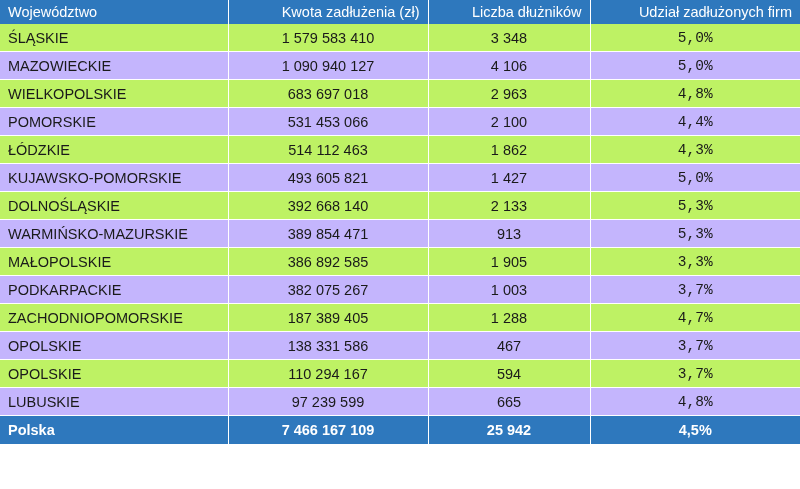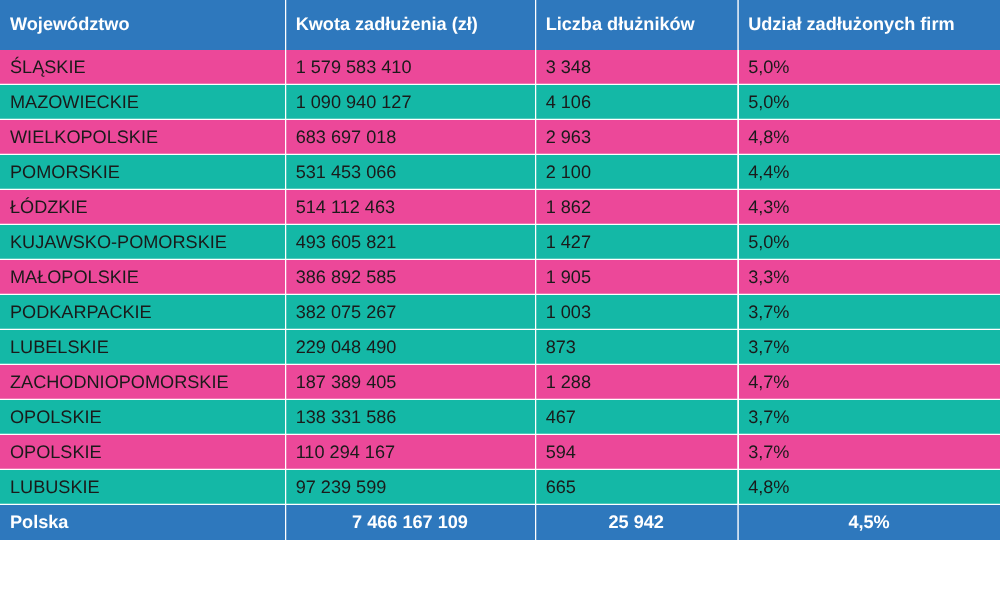--- a/index.html
+++ b/index.html
@@ -19,47 +19,47 @@
     table-layout: fixed;
   }
   table#data-table col.c0 { width: 228px; }
   table#data-table col.c1 { width: 200px; }
   table#data-table col.c2 { width: 162px; }
   table#data-table col.c3 { width: 210px; }
 
   thead th {
     background: #2e78bd;
     color: #ffffff;
-    font-weight: bold;
+    font-weight: normal;
     font-size: 14.5px;
-    height: 40px;
+    height: 24px;
     padding: 0 8px;
     border-right: 1px solid #ffffff;
     white-space: nowrap;
   }
   thead th:last-child { border-right: none; }
   thead th.left { text-align: left; }
-  thead th.center { text-align: left; }
+  thead th.center { text-align: right; }
 
   tbody td {
     height: 27px;
     font-size: 14.5px;
     color: #1a1a1a;
     padding: 0 8px;
     border-right: 1px solid #ffffff;
     border-bottom: 1px solid #ffffff;
     white-space: nowrap;
     overflow: hidden;
   }
-  tbody td:last-child { border-right: none; }
+  tbody td:last-child { border-right: none; font-family: Liberation Mono, monospace; }
   tbody td.left { text-align: left; }
-  tbody td.center { text-align: left; }
+  tbody td.center { text-align: center; }
 
-  tbody tr.odd td { background: #ec4899; }
-  tbody tr.even td { background: #14b8a6; }
+  tbody tr.odd td { background: #bef264; }
+  tbody tr.even td { background: #c4b5fd; }
 
   tfoot td {
     height: 28px;
     background: #2e78bd;
     color: #ffffff;
     font-weight: bold;
     font-size: 14.5px;
     padding: 0 8px;
     border-right: 1px solid #ffffff;
     white-space: nowrap;
@@ -117,35 +117,41 @@
         <td class="center">1 862</td>
         <td class="center">4,3%</td>
       </tr>
       <tr class="even">
         <td class="left">KUJAWSKO-POMORSKIE</td>
         <td class="center">493 605 821</td>
         <td class="center">1 427</td>
         <td class="center">5,0%</td>
       </tr>
       <tr class="odd">
+        <td class="left">DOLNOŚLĄSKIE</td>
+        <td class="center">392 668 140</td>
+        <td class="center">2 133</td>
+        <td class="center">5,3%</td>
+      </tr>
+      <tr class="even">
+        <td class="left">WARMIŃSKO-MAZURSKIE</td>
+        <td class="center">389 854 471</td>
+        <td class="center">913</td>
+        <td class="center">5,3%</td>
+      </tr>
+      <tr class="odd">
         <td class="left">MAŁOPOLSKIE</td>
         <td class="center">386 892 585</td>
         <td class="center">1 905</td>
         <td class="center">3,3%</td>
       </tr>
       <tr class="even">
         <td class="left">PODKARPACKIE</td>
         <td class="center">382 075 267</td>
         <td class="center">1 003</td>
-        <td class="center">3,7%</td>
-      </tr>
-      <tr class="even">
-        <td class="left">LUBELSKIE</td>
-        <td class="center">229 048 490</td>
-        <td class="center">873</td>
         <td class="center">3,7%</td>
       </tr>
       <tr class="odd">
         <td class="left">ZACHODNIOPOMORSKIE</td>
         <td class="center">187 389 405</td>
         <td class="center">1 288</td>
         <td class="center">4,7%</td>
       </tr>
       <tr class="even">
         <td class="left">OPOLSKIE</td>

